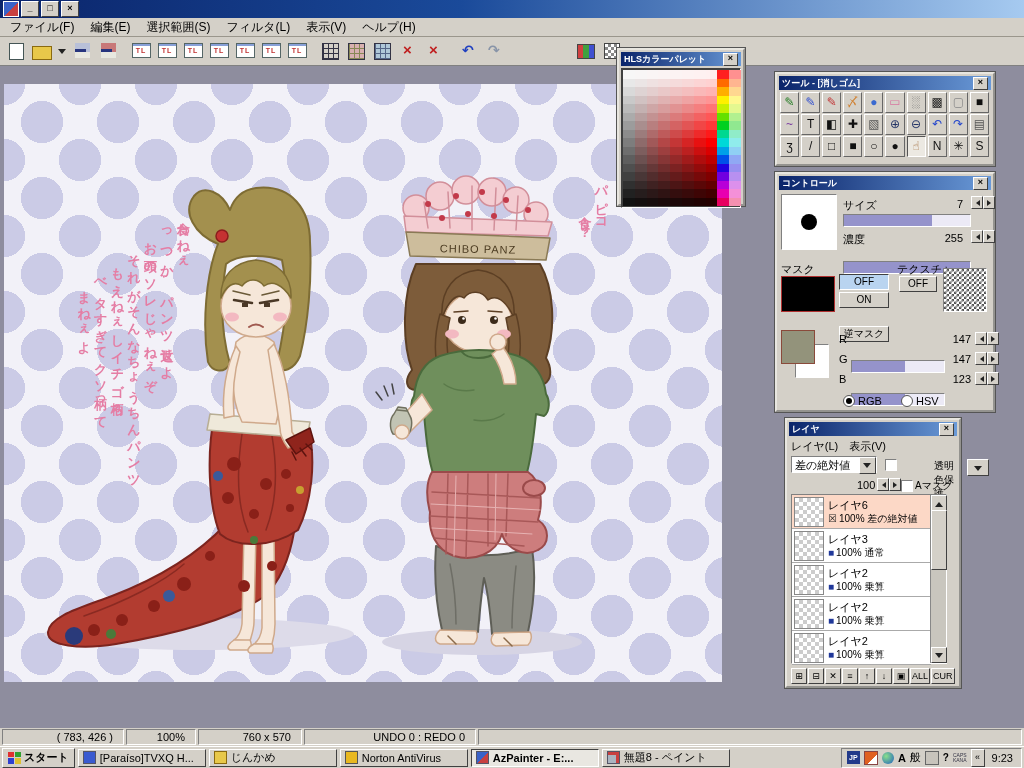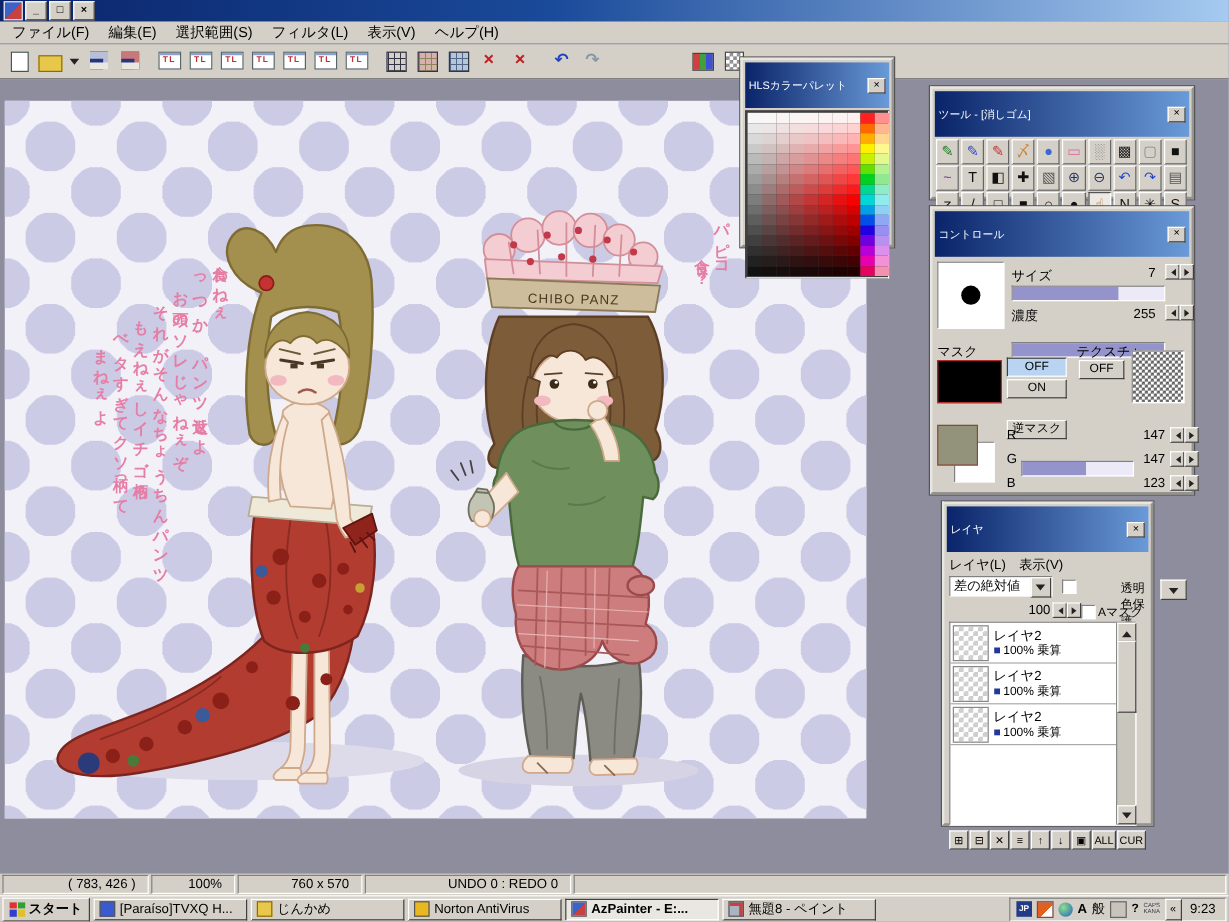--- a/index.html
+++ b/index.html
@@ -55,22 +55,22 @@
     background-size:76px 76px;background-position:0 0,38px 38px;overflow:hidden;}
   #canvas svg{position:absolute;left:0;top:0;}
   .vwrap{position:absolute;writing-mode:vertical-rl;text-orientation:upright;color:#e57da4;
     font-size:13px;font-weight:bold;letter-spacing:2px;line-height:1.12;}
   #vleft{left:42px;top:128px;height:290px;width:146px;}
   #vright{left:566px;top:92px;height:130px;width:40px;}
   .vcol{margin:0 2px;}
 
   
   .fwin{position:absolute;background:#d4d0c8;border:2px outset #e8e6e0;box-shadow:0 0 0 1px #555;padding:2px;box-sizing:border-box;}
-  .fwin-title{height:14px;background:linear-gradient(90deg,#0a246a,#6a9ad8);color:#fff;font-size:9px;font-weight:normal;
-    display:flex;align-items:center;padding:12px 3px;}
+  .fwin-title{height:14px;background:linear-gradient(90deg,#0a246a,#6a9ad8);color:#fff;font-size:9px;font-weight:bold;
+    display:flex;align-items:center;padding:0 3px;}
   .fwin-close{margin-left:auto;width:13px;height:11px;font-size:9px;line-height:9px;text-align:center;color:#000;}
   .fwin-close::after{content:"×";}
   .fwin-body{position:relative;margin-top:2px;}
 
   
   #hls{left:617px;top:48px;width:128px;height:158px;}
   #hls-grid{display:grid;grid-template-columns:repeat(10,1fr);grid-auto-rows:8.5px;width:118px;margin:1px;}
   .pal-cell{width:100%;height:100%;}
 
   
@@ -654,20 +654,30 @@
       </div>
     <span class="abs" style="left:68px;top:41px;font-size:11px;">100</span>
     <div class="abs spin" style="left:88px;top:40px;">
         <i class="l"></i>
         <i class="r"></i>
       </div>
     <span class="abs cb sunken" style="left:112px;top:42px;"></span>
     <span class="abs" style="left:126px;top:41px;font-size:10px;">Aマスク</span>
 
     <div id="layer-list" class="abs sunken">
+      <div class="layer-row sel">
+        <div class="layer-thumb"></div>
+        <div class="layer-name">レイヤ6</div>
+        <div class="layer-mode"><span class="mi xbox">☒</span><span>100% 差の絶対値</span></div>
+      </div>
+      <div class="layer-row">
+        <div class="layer-thumb"></div>
+        <div class="layer-name">レイヤ3</div>
+        <div class="layer-mode"><span class="mi solid">■</span><span>100% 通常</span></div>
+      </div>
       <div class="layer-row">
         <div class="layer-thumb"></div>
         <div class="layer-name">レイヤ2</div>
         <div class="layer-mode"><span class="mi solid">■</span><span>100% 乗算</span></div>
       </div>
       <div class="layer-row">
         <div class="layer-thumb"></div>
         <div class="layer-name">レイヤ2</div>
         <div class="layer-mode"><span class="mi solid">■</span><span>100% 乗算</span></div>
       </div>

